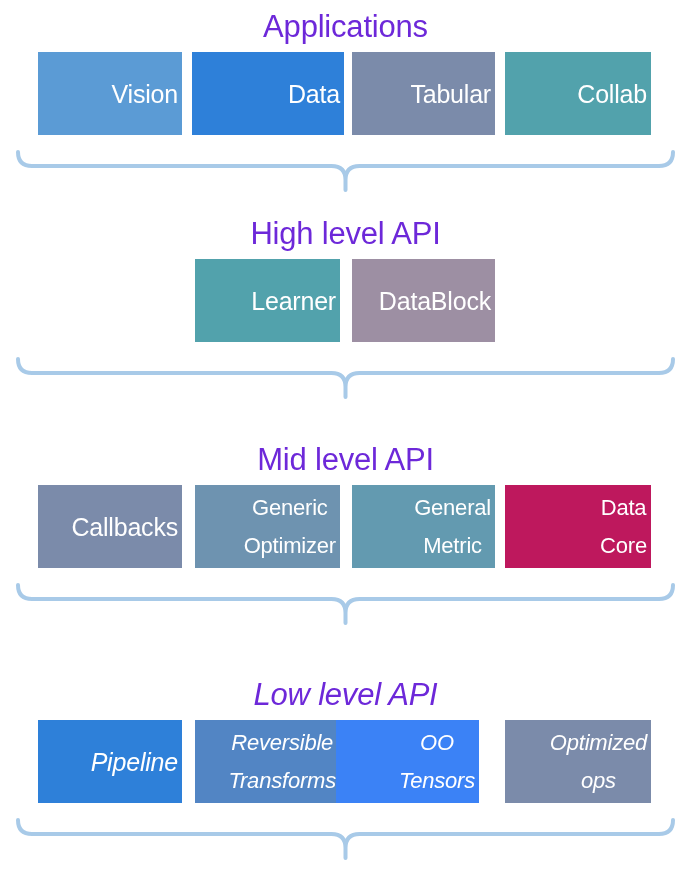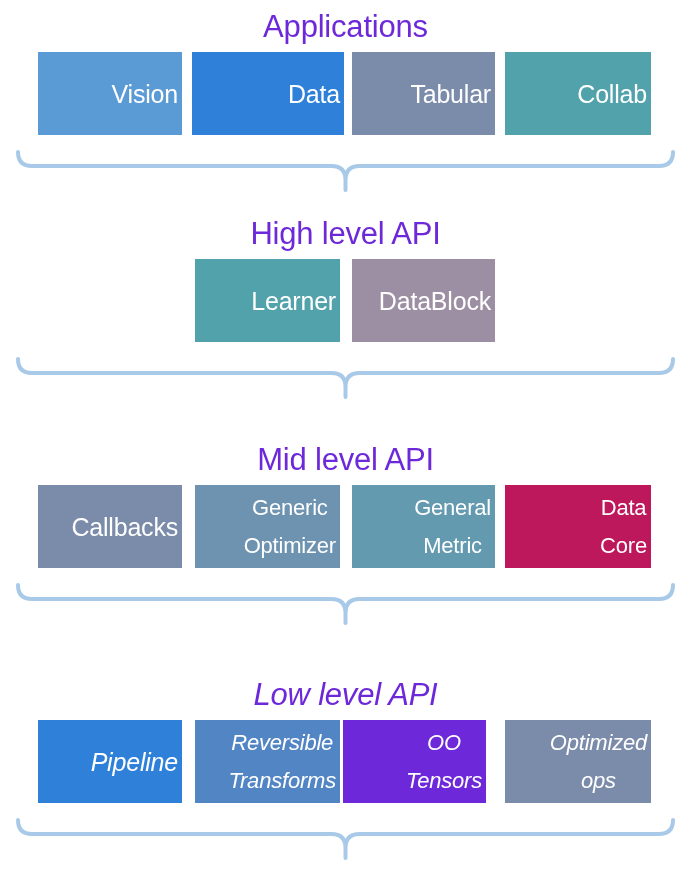--- a/index.html
+++ b/index.html
@@ -144,21 +144,21 @@
     <div class="layer" style="top: 676px; font-style: italic;">
       <div class="layer-title">Low level API</div>
       <div class="box-row">
         <div class="node-box" style="left: 38px; width: 144px; background: rgb(46, 128, 217);">
           <span class="node-label">Pipeline</span>
         </div>
         <div class="node-box" style="left: 195px; width: 145px; background: rgb(82, 133, 196); padding-left: 35px;">
           <span class="node-label small">Reversible
 Transforms</span>
         </div>
-        <div class="node-box" style="left: 343px; width: 143px; background: #6d28d9;">
+        <div class="node-box" style="left: 336px; width: 143px; background: #3b82f6;">
           <span class="node-label small">OO
 Tensors</span>
         </div>
         <div class="node-box" style="left: 505px; width: 146px; background: rgb(123, 139, 170);">
           <span class="node-label small">Optimized
 ops</span>
         </div>
       </div>
       <div class="brace-wrap">
         <svg width="691" height="48" viewBox="0 0 691 48">

